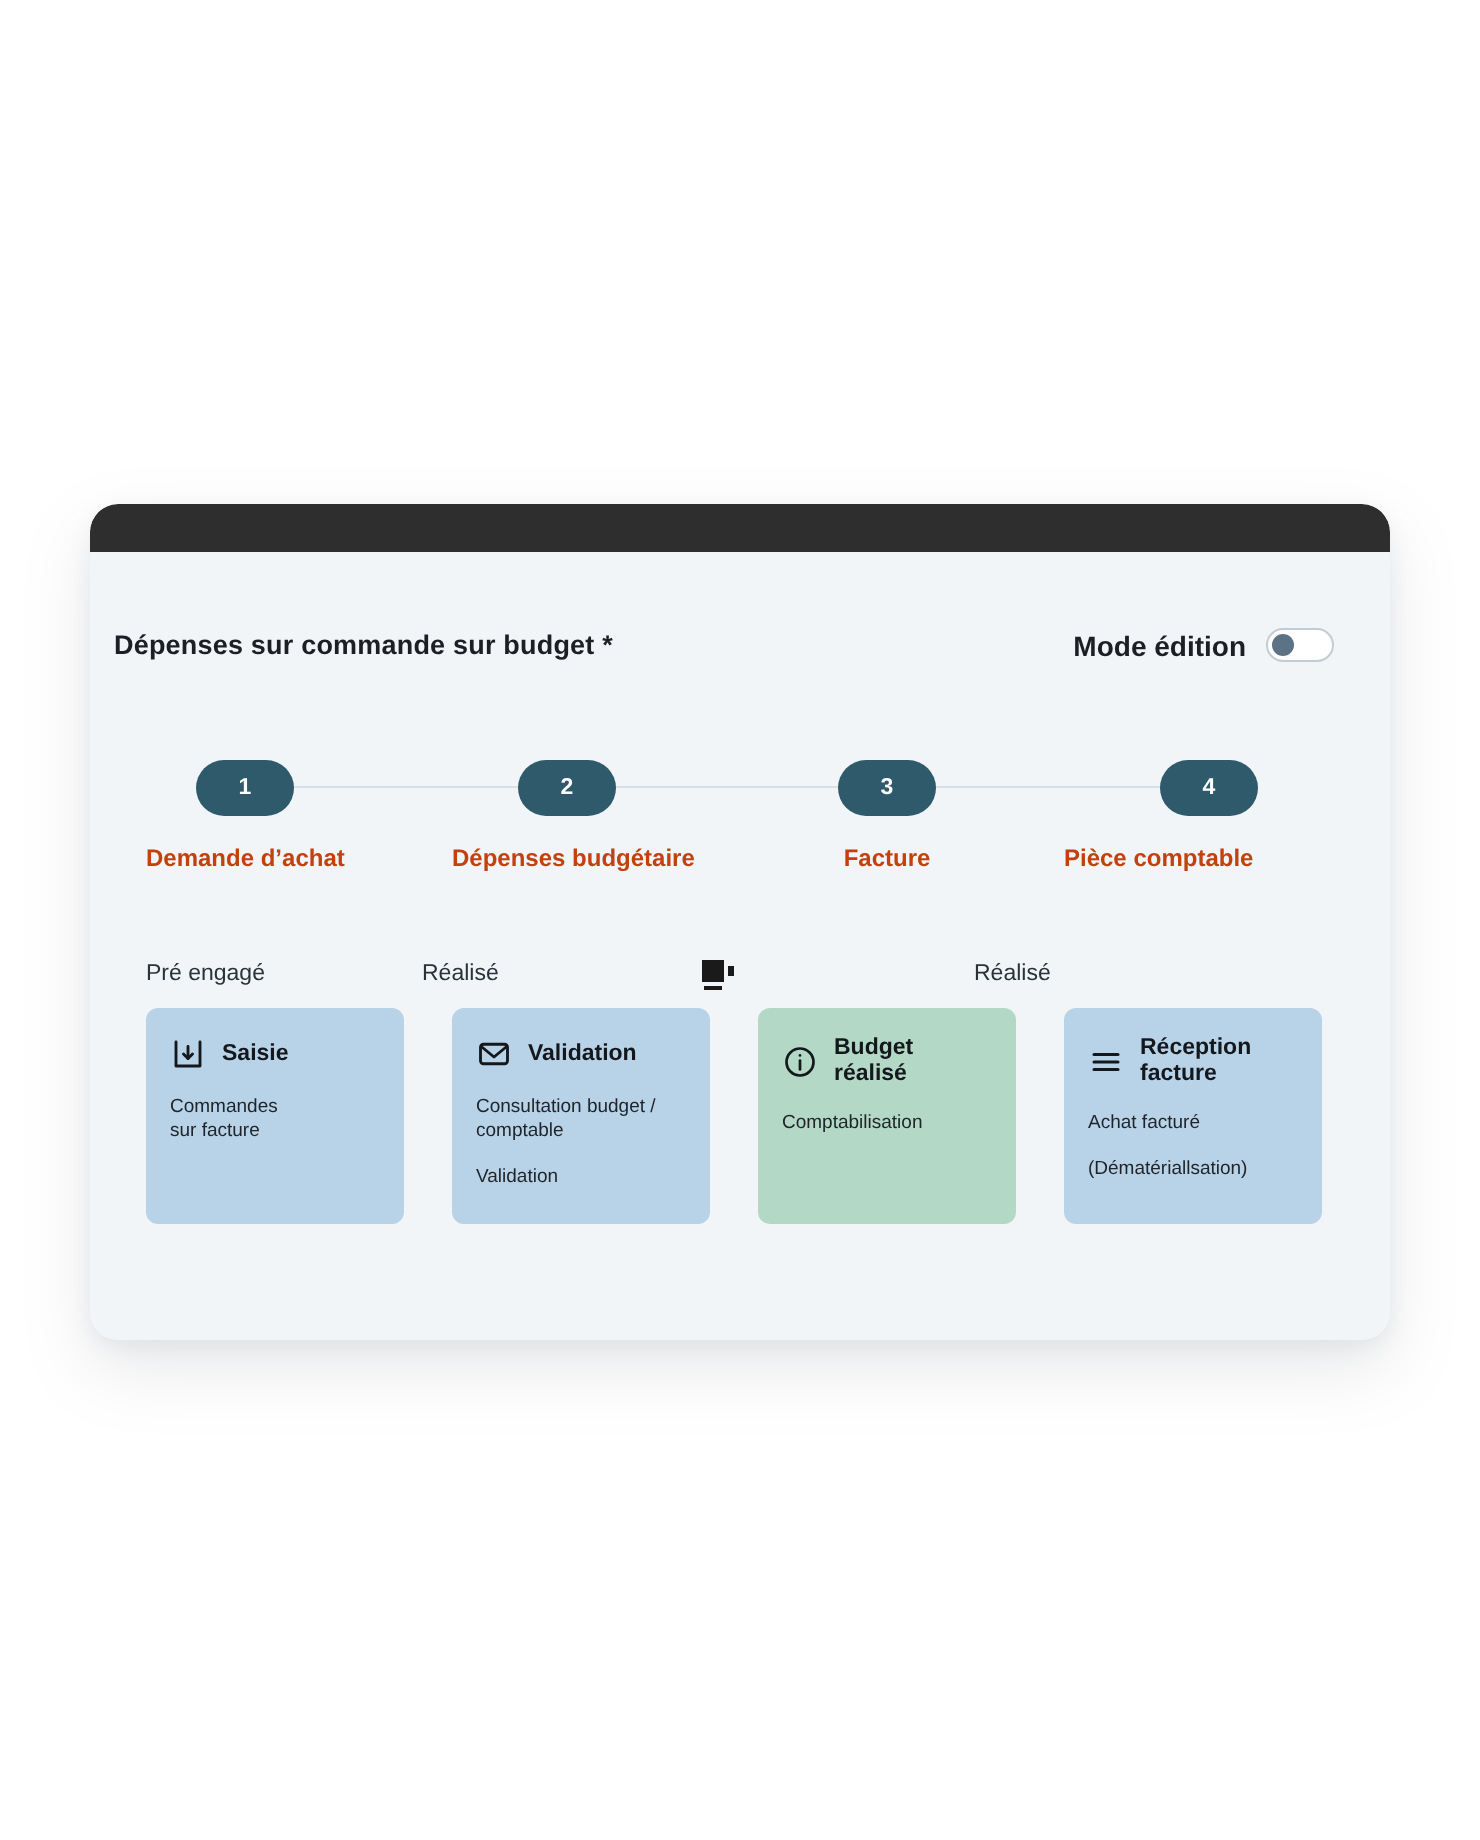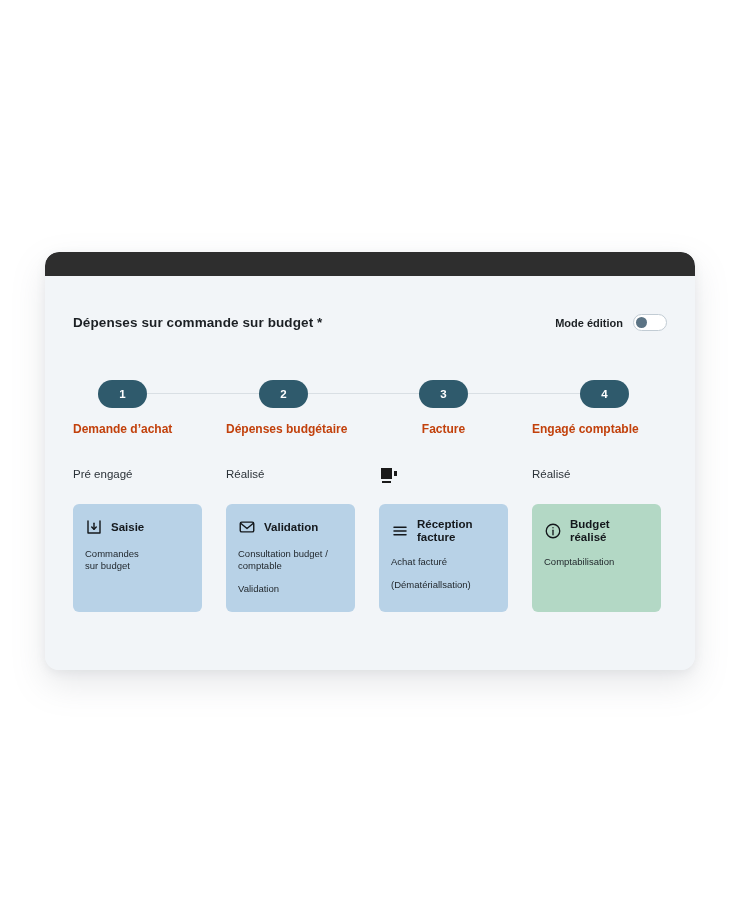--- a/index.html
+++ b/index.html
@@ -45,21 +45,21 @@
     position: relative;
     width: 100%;
     height: calc(100% - 24px);
     background: #f2f5f8;
     padding: 0;
   }
 
   
   .header-row {
     position: absolute;
-    left: 28px;
+    left: 12px;
     top: 38px;
     right: 28px;
     display: flex;
     align-items: center;
     justify-content: space-between;
   }
 
   .panel-title {
     font-size: 13.5px;
     font-weight: bold;
@@ -68,21 +68,21 @@
     white-space: nowrap;
   }
 
   .edit-mode {
     display: flex;
     align-items: center;
     gap: 10px;
   }
 
   .edit-mode-label {
-    font-size: 11px;
+    font-size: 14px;
     font-weight: bold;
     color: #1c2024;
     white-space: nowrap;
   }
 
   .toggle {
     position: relative;
     width: 34px;
     height: 17px;
     border-radius: 9px;
@@ -153,25 +153,25 @@
     font-weight: bold;
     color: #c2410c;
     line-height: 15px;
     white-space: nowrap;
   }
   .col-title.center { text-align: center; }
 
   .statuses {
     position: absolute;
     left: 28px;
-    top: 191px;
+    top: 204px;
     width: 594px;
     display: grid;
     grid-template-columns: repeat(4, 129px);
-    column-gap: 24px;
+    column-gap: 9px;
   }
 
   .col-status {
     font-size: 11.5px;
     color: #2b3238;
     line-height: 15px;
   }
 
   .glyph-box {
     display: inline-block;
@@ -278,21 +278,21 @@
         <div class="badge b1">1</div>
         <div class="badge b2">2</div>
         <div class="badge b3">3</div>
         <div class="badge b4">4</div>
       </div>
 
       <div class="columns">
         <div class="col-title">Demande d’achat</div>
         <div class="col-title">Dépenses budgétaire</div>
         <div class="col-title center">Facture</div>
-        <div class="col-title">Engagé comptable</div>
+        <div class="col-title">Pièce comptable</div>
       </div>
 
       <div class="statuses">
         <div class="col-status">Pré engagé</div>
         <div class="col-status">Réalisé</div>
         <div class="col-status">
           <span class="glyph-box"></span>
         </div>
         <div class="col-status">Réalisé</div>
       </div>
@@ -304,66 +304,66 @@
             <span class="card-icon">
               <svg width="18" height="18" viewBox="0 0 24 24" fill="none" stroke="currentColor" stroke-width="1.9" stroke-linecap="round" stroke-linejoin="round">
                 <path d="M4 4v16h16V4"></path>
                 <path d="M12 7v8"></path>
                 <path d="M9 12l3 3 3-3"></path>
               </svg>
             </span>
             <span class="card-title">Saisie</span>
           </div>
           <div class="card-line" style="white-space:pre-line">Commandes
-sur budget</div>
+sur facture</div>
         </div>
 
         <div class="card">
           <div class="card-head">
             <span class="card-icon">
               <svg width="18" height="18" viewBox="0 0 24 24" fill="none" stroke="currentColor" stroke-width="1.9" stroke-linecap="round" stroke-linejoin="round">
                 <rect x="3" y="5.5" width="18" height="13" rx="2"></rect>
                 <path d="M3.5 7l8.5 7 8.5-7"></path>
               </svg>
             </span>
             <span class="card-title">Validation</span>
           </div>
           <div class="card-line" style="white-space:pre-line">Consultation budget /
 comptable</div>
           <div class="card-line">Validation</div>
+        </div>
+
+        <div class="card green">
+          <div class="card-head">
+            <span class="card-icon">
+              <svg width="18" height="18" viewBox="0 0 24 24" fill="none" stroke="currentColor" stroke-width="1.8" stroke-linecap="round">
+                <circle cx="12" cy="12" r="9"></circle>
+                <path d="M12 11v6"></path>
+                <circle cx="12" cy="7.6" r="0.9" fill="currentColor" stroke="none"></circle>
+              </svg>
+            </span>
+            <span class="card-title" style="white-space:pre-line">Budget
+réalisé</span>
+          </div>
+          <div class="card-line">Comptabilisation</div>
         </div>
 
         <div class="card">
           <div class="card-head">
             <span class="card-icon">
               <svg width="18" height="18" viewBox="0 0 24 24" fill="none" stroke="currentColor" stroke-width="2" stroke-linecap="round">
                 <path d="M4 7h16"></path>
                 <path d="M4 12h16"></path>
                 <path d="M4 17h16"></path>
               </svg>
             </span>
             <span class="card-title" style="white-space:pre-line">Réception
 facture</span>
           </div>
           <div class="card-line">Achat facturé</div>
           <div class="card-line">(Dématériallsation)</div>
         </div>
 
-        <div class="card green">
-          <div class="card-head">
-            <span class="card-icon">
-              <svg width="18" height="18" viewBox="0 0 24 24" fill="none" stroke="currentColor" stroke-width="1.8" stroke-linecap="round">
-                <circle cx="12" cy="12" r="9"></circle>
-                <path d="M12 11v6"></path>
-                <circle cx="12" cy="7.6" r="0.9" fill="currentColor" stroke="none"></circle>
-              </svg>
-            </span>
-            <span class="card-title" style="white-space:pre-line">Budget
-réalisé</span>
-          </div>
-          <div class="card-line">Comptabilisation</div>
-        </div>
-
       </div>
 
     </div>
   </div>
 </div>
 
 </body></html>

